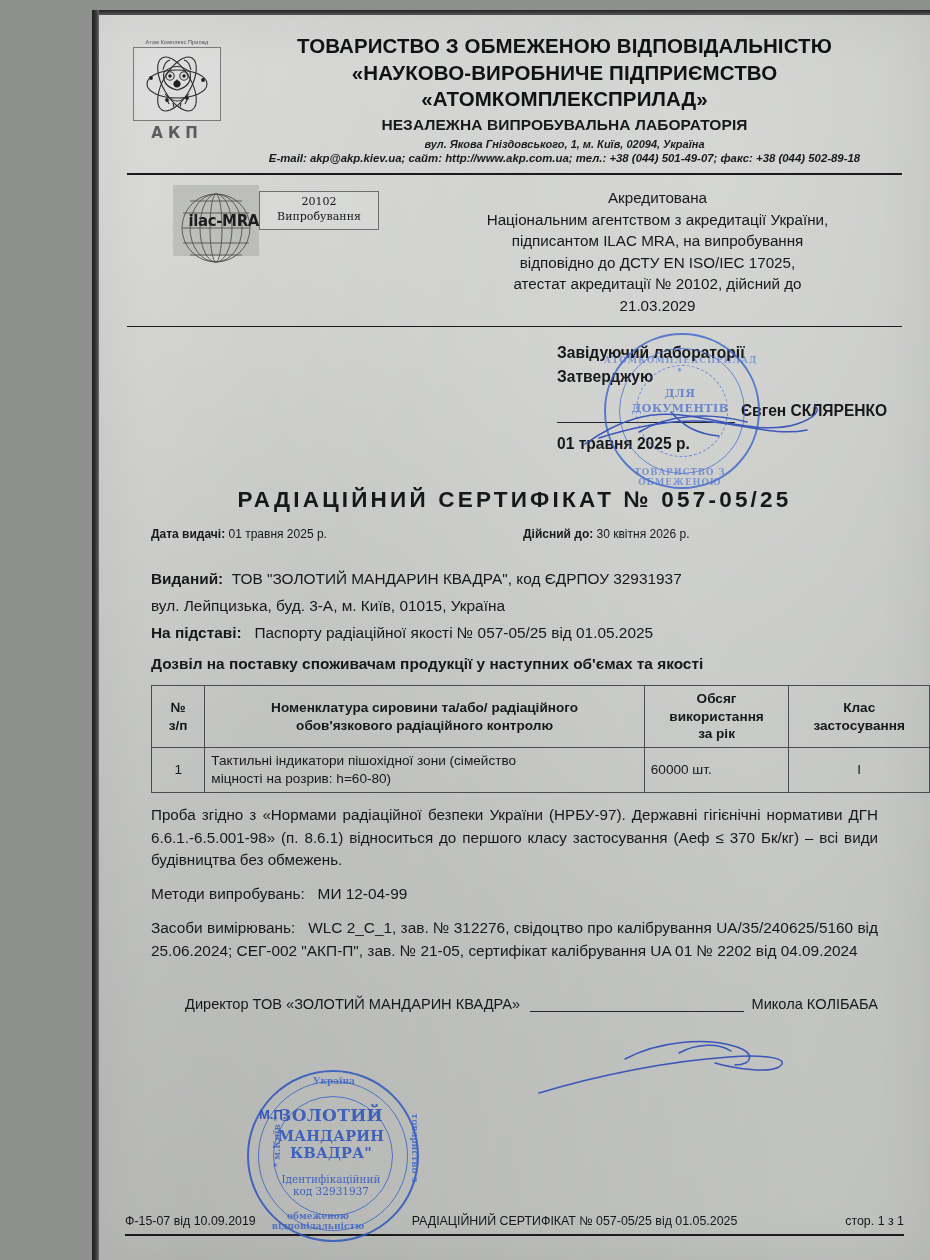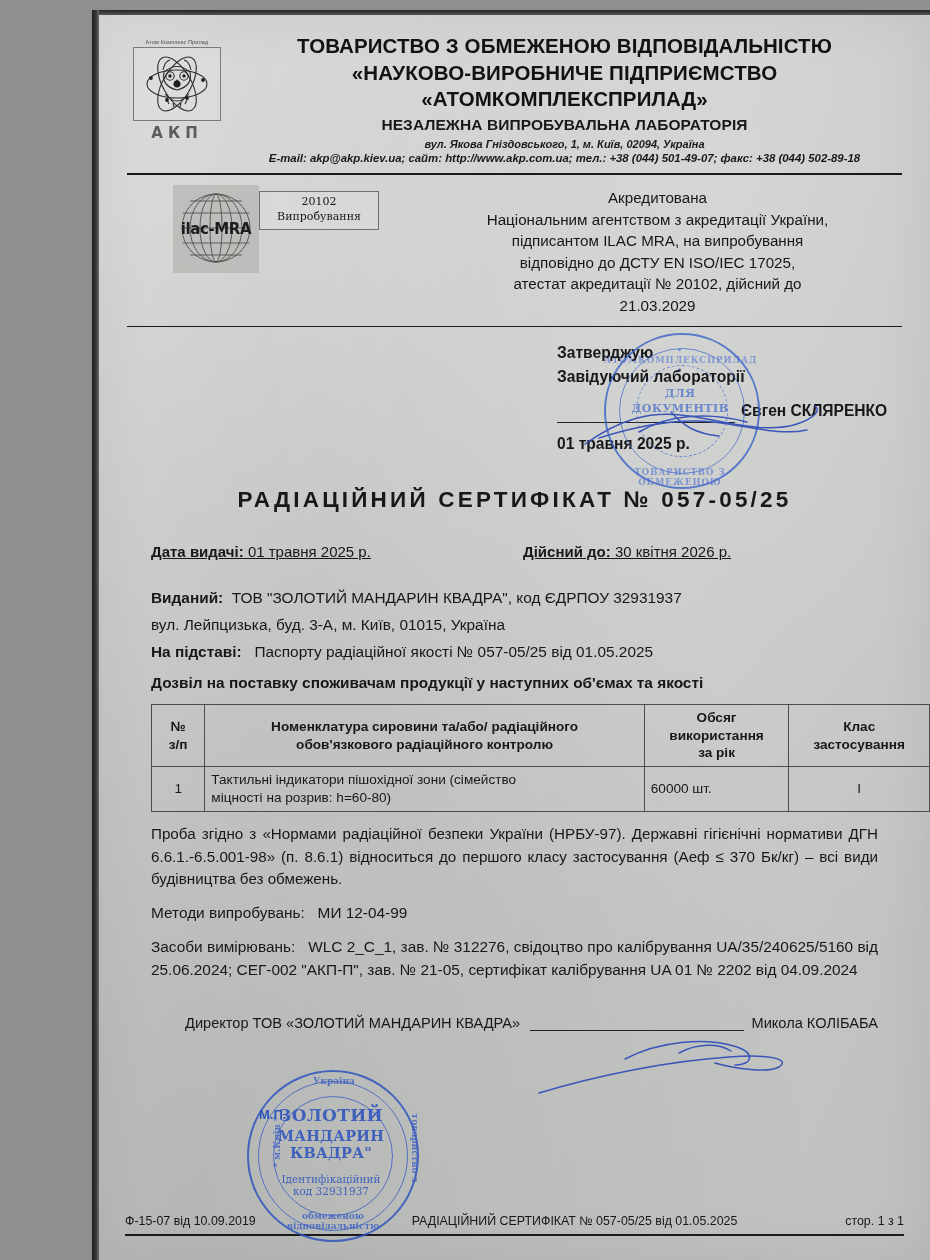--- a/index.html
+++ b/index.html
@@ -137,24 +137,24 @@
     min-height: 126px;
   }
   .accred-logos {
     flex: 0 0 268px;
     display: flex;
     align-items: flex-start;
     padding-left: 48px;
     gap: 22px;
   }
   .ilac {
-    width: 86px; height: 88px;
+    width: 86px; height: 71px;
     position: relative;
     background: rgba(160,162,158,0.45);
-    display:flex;align-items:center;justify-content:center;
+    display:flex;align-items:center;justify-content:flex-end;
   }
   .ilac-text {
     position: relative; z-index: 4;
     font-size: 15px; font-weight: 700;
     letter-spacing: -0.4px;
     color: #1d1d1d;
     font-family: "DejaVu Sans", sans-serif;
   }
   .na-wrap { text-align:center; }
   .na-logo {
@@ -225,24 +225,23 @@
     text-align: center;
     font-size: 22.5px;
     font-weight: 700;
     letter-spacing: 3.2px;
     margin-top: 12px;
   }
 
   
   .date-row {
     display: flex;
-    margin-top: 30px;
-    font-size: 15px;
+    margin-top: 14px;
+    font-size: 12px;
     padding-left: 26px;
-    text-decoration: underline;
   }
   .date-row .lbl { font-weight: 700; }
   .date-left { flex: 0 0 372px; }
 
   
   .field-block { margin-top: 26px; padding-left: 26px; font-size: 15.4px; line-height: 1.62; }
   .field-block .lbl { font-weight: 700; }
   .field-line { margin-bottom: 2px; }
   .permit {
     font-weight: 700;
@@ -488,22 +487,22 @@
           <div>відповідно до ДСТУ EN ISO/IEC 17025,</div>
           <div>атестат акредитації № 20102, дійсний до</div>
           <div>21.03.2029</div>
         </div>
       </div>
 
       <div class="rule thin"></div>
 
       <div class="approval">
         <div class="appr-lines">
+          <div>Завідуючий лабораторії</div>
           <div>Затверджую</div>
-          <div>Завідуючий лабораторії</div>
           <div class="appr-sign-row">
             <div class="sign-line"></div>
             <div class="sign-name">Євген СКЛЯРЕНКО</div>
           </div>
           <div class="appr-date">01 травня 2025 р.</div>
         </div>
       </div>
 
       <div class="cert-title">РАДІАЦІЙНИЙ СЕРТИФІКАТ № 057-05/25</div>
 
@@ -604,21 +603,21 @@
         <path d="M20 38 C58 26, 96 18, 134 22 C170 26, 200 36, 228 30"></path>
         <path d="M60 32 C90 14, 130 12, 168 22"></path>
         <path d="M92 12 C104 26, 118 34, 140 36"></path>
       </g>
     </svg>
 
     <div class="stamp stamp-bottom"></div>
     <div class="stamp-ring-text" style="left:205px;top:1061px;width:60px;text-align:center;">Україна</div>
     <div class="stamp-ring-text" style="left:152px;top:1122px;transform:rotate(-90deg);">* м.Київ *</div>
     <div class="stamp-ring-text" style="left:282px;top:1128px;transform:rotate(90deg);">товариство з</div>
-    <div class="stamp-ring-text" style="left:159px;top:1196px;width:150px;text-align:center;">обмеженою відповідальністю</div>
+    <div class="stamp-ring-text" style="left:144px;top:1196px;width:150px;text-align:center;">обмеженою відповідальністю</div>
     <div class="sb-mp">М.П.</div>
     <div class="stamp-bottom-core">
       <div class="sb-l1">ЗОЛОТИЙ</div>
       <div class="sb-l2">МАНДАРИН КВАДРА"</div>
       <div class="sb-l3">Ідентифікаційний</div>
       <div class="sb-l4">код 32931937</div>
     </div>
 
     <svg class="ink" style="left:430px;top:1020px;" width="300" height="70" viewBox="0 0 300 70">
       <g fill="none" stroke="#3b55b8" stroke-width="1.5" stroke-linecap="round">

